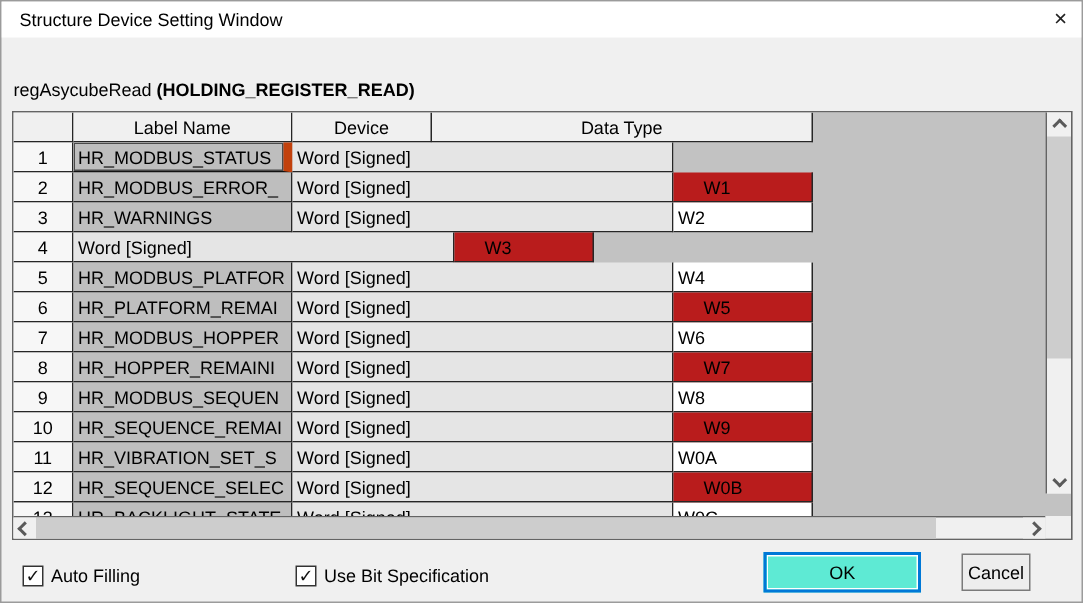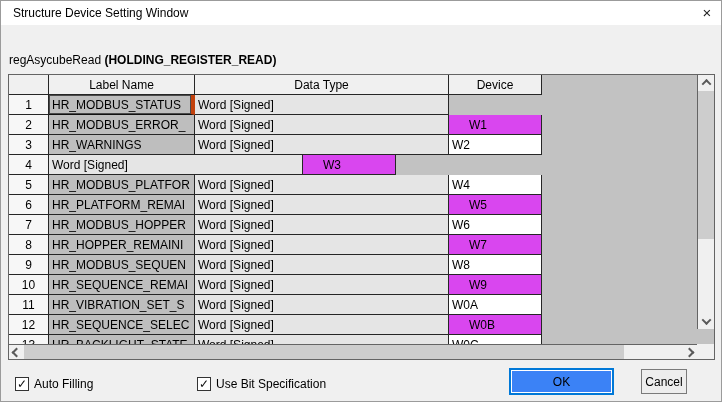--- a/index.html
+++ b/index.html
@@ -39,24 +39,24 @@
   .grow { display:flex; height:20px; }
   .grow.clipped { height:9px; overflow:hidden; }
   .grow.clipped .cell { height:20px; }
   .cell {
     height:20px; font-size:12px; color:#000;
     border-right:1px solid #262626; border-bottom:1px solid #262626;
     display:flex; align-items:center; overflow:hidden; white-space:nowrap;
   }
   .rowno-cell   { width:40px;  background:#f7f7f7; justify-content:center; }
   .label-cell   { width:146px; background:#bebebe; padding-left:3px; }
-  .label-cell.sel { box-shadow:inset 0 0 0 1px #4a4a4a; border-right:4px solid #c2410c; border-bottom:1px solid #111; }
+  .label-cell.sel { box-shadow:inset 0 0 0 1px #4a4a4a; border-right:6px solid #c2410c; border-bottom:1px solid #111; }
   .type-cell    { width:254px; background:#e5e5e5; padding-left:3px; }
   .device-cell  { width:93px;  background:#ffffff; padding-left:3px; }
-  .device-cell.alt { background:#d946ef;padding-left:20px; }
+  .device-cell.alt { background:#b91c1c;padding-left:20px; }
   .filler-cell  { flex:1; background:#c2c2c2; border:none; }
   .hdr .cell { background:#f0f0f0; justify-content:center; padding-left:0; }
   .hdr .filler-cell { background:#c2c2c2; }
   
   .vscroll {
     position:absolute; right:0; top:0; width:17px; height:254px;
     background:#f0f0f0; border-left:1px solid #646464;
   }
   .hscroll {
     position:absolute; left:0; bottom:0; width:688px; height:15px;
@@ -85,21 +85,21 @@
     width:14px; height:14px; background:#fff; border:1px solid #333;
     display:flex; align-items:center; justify-content:center;
     font-size:12px; line-height:1; color:#111; margin-right:5px; cursor:pointer;
   }
   .btn {
     position:absolute; font-size:12px; color:#000; text-align:center;
     display:flex; align-items:center; justify-content:center; cursor:pointer;
   }
   .btn-ok {
     left:508px; top:367px; width:105px; height:27px;
-    background:#3b82f6; border:2px solid #0078d7; box-shadow:inset 0 0 0 1px #ffffff;
+    background:#5eead4; border:2px solid #0078d7; box-shadow:inset 0 0 0 1px #ffffff;
   }
   .btn-cancel {
     left:640px; top:368px; width:46px; height:25px;
     background:#ededed; border:1px solid #7a7a7a;
   }
 </style>
 </head>
 <body>
 
 <div class="dialog">
@@ -113,22 +113,22 @@
     <span class="struct-name">regAsycubeRead</span>
     <span> </span>
     <span class="struct-type">(HOLDING_REGISTER_READ)</span>
   </div>
 
   <div class="table-frame">
     <div class="grid">
       <div class="grow hdr">
         <div class="cell rowno-cell"></div>
         <div class="cell label-cell">Label Name</div>
+        <div class="cell device-cell">Device</div>
         <div class="cell type-cell">Data Type</div>
-        <div class="cell device-cell">Device</div>
         <div class="cell filler-cell"></div>
       </div>
       <div id="grid-rows">
           <div class="grow">
             <div class="cell rowno-cell">1</div>
             <div class="cell label-cell sel">HR_MODBUS_STATUS</div>
             <div class="cell type-cell">Word [Signed]</div>
             <div class="cell filler-cell"></div>
           </div>
           <div class="grow">

